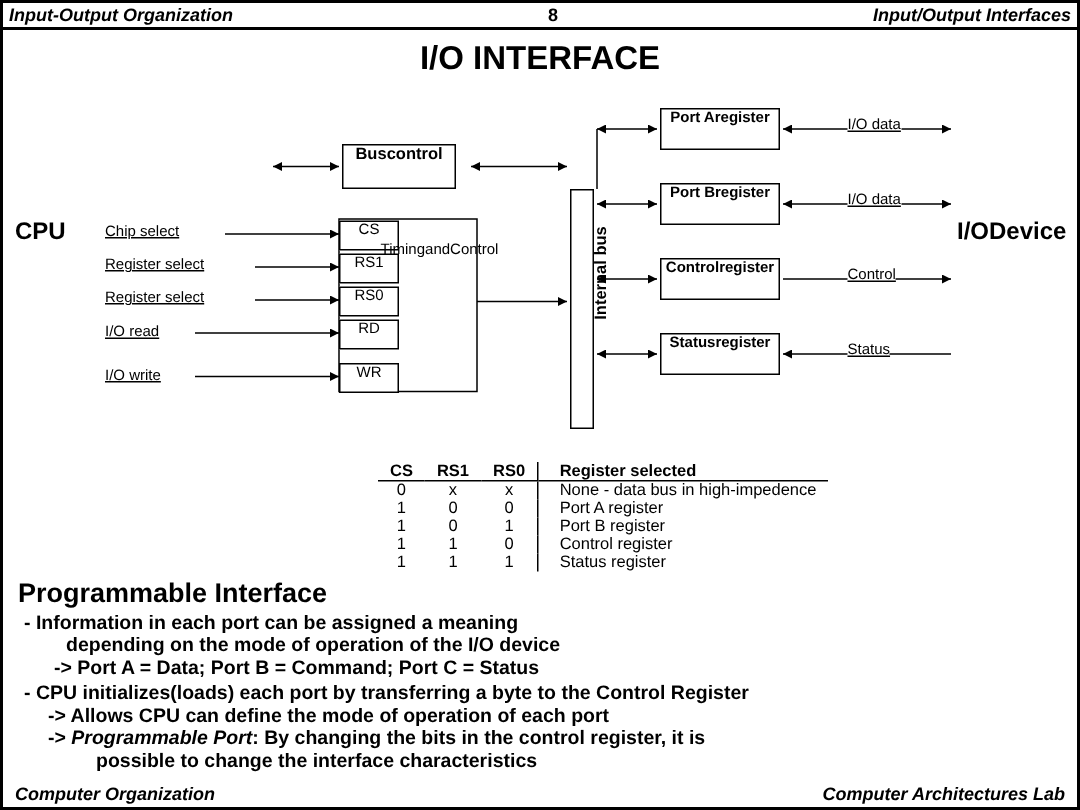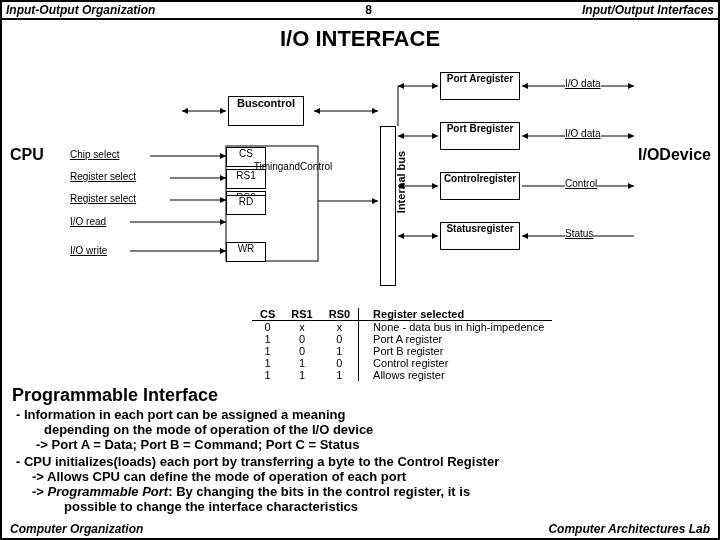--- a/index.html
+++ b/index.html
@@ -137,21 +137,21 @@
 
   <div class="box siglabel" style="top:93px">Chip select</div>
   <div class="box siglabel" style="top:115px">Register select</div>
   <div class="box siglabel" style="top:137px">Register select</div>
   <div class="box siglabel" style="top:160px">I/O read</div>
   <div class="box siglabel" style="top:189px">I/O write</div>
 
   <div class="box sigbox" style="top:91px">CS</div>
   <div class="box sigbox" style="top:113px">RS1</div>
   <div class="box sigbox" style="top:135px">RS0</div>
-  <div class="box sigbox" style="top:139px">RD</div>
+  <div class="box sigbox" style="top:157px">RD</div>
   <div class="box sigbox" style="top:186px">WR</div>
   <div class="box tac">
     <span>Timing</span>
     <span>and</span>
     <span>Control</span>
   </div>
 
   <div class="internal"></div>
   <div class="internal-label">Internal bus</div>
 
@@ -215,21 +215,21 @@
         <tr>
           <td>1</td>
           <td>1</td>
           <td>0</td>
           <td class="rsel">Control register</td>
         </tr>
         <tr>
           <td>1</td>
           <td>1</td>
           <td>1</td>
-          <td class="rsel">Allows register</td>
+          <td class="rsel">Status register</td>
         </tr>
       </tbody>
   </table>
 </div>
 
 <div class="progif">Programmable Interface</div>
 
 <div class="bullets">
   <div>- Information in each port can be assigned a meaning</div>
   <div style="padding-left:28px">depending on the mode of operation of the I/O device</div>

